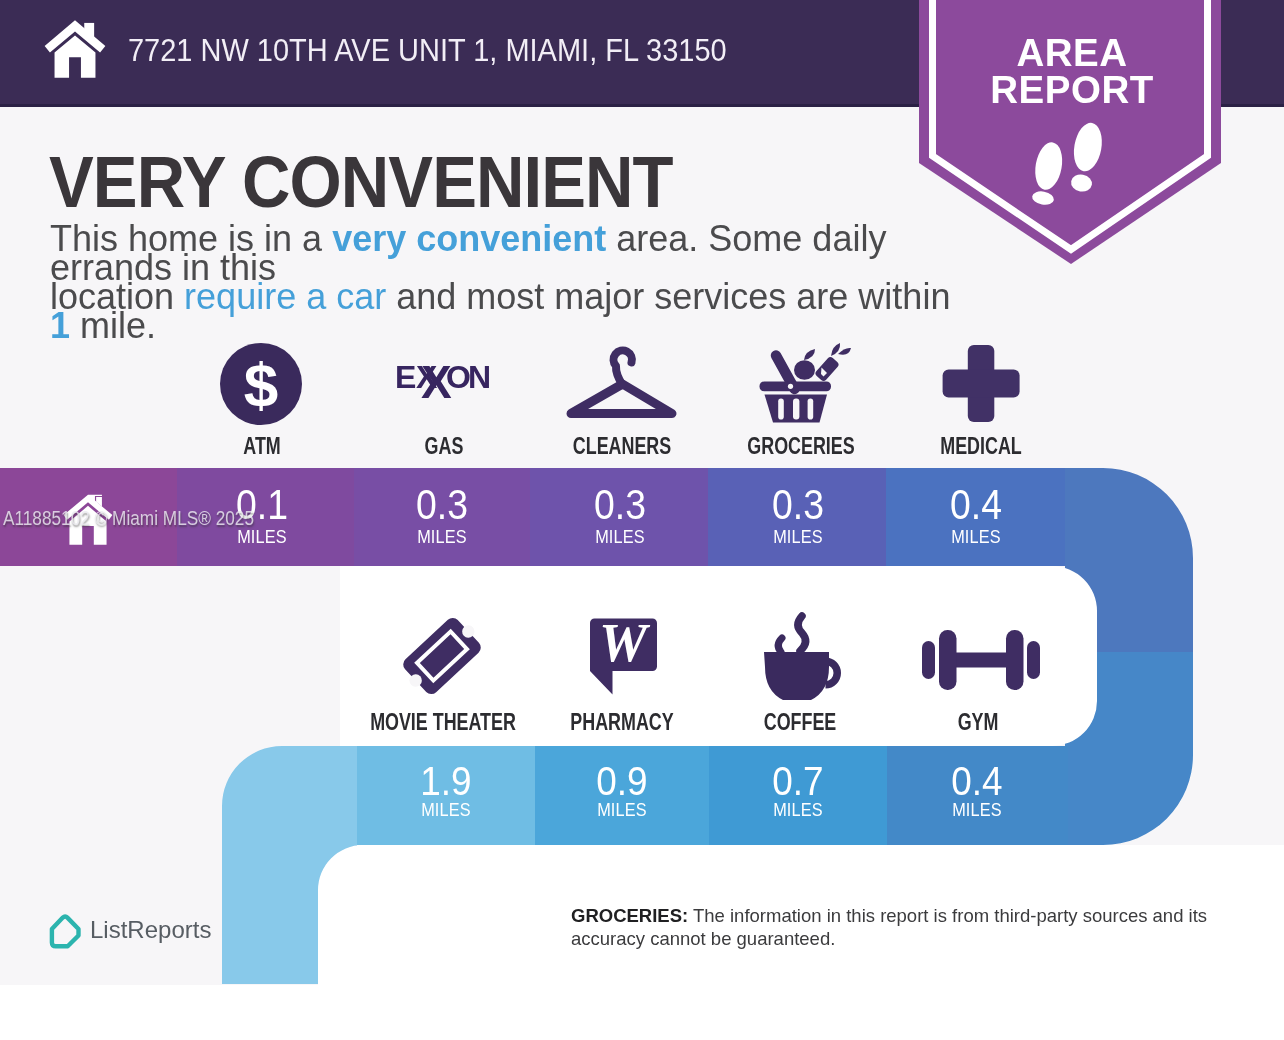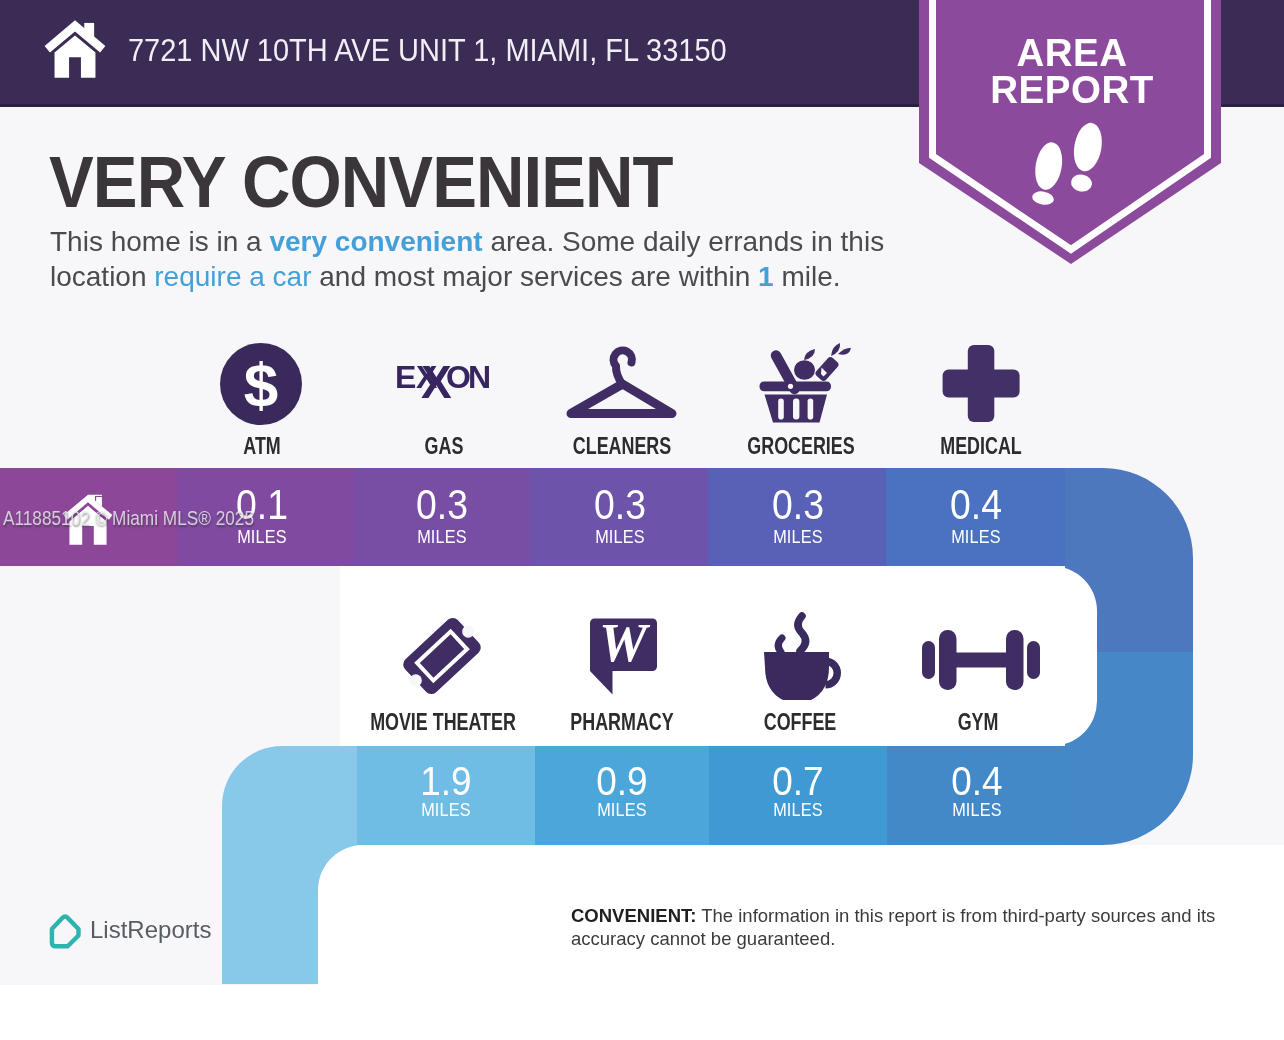--- a/index.html
+++ b/index.html
@@ -83,21 +83,21 @@
     </g>
     <g transform="rotate(10 187 152)">
       <ellipse cx="187" cy="147" rx="13.5" ry="24.5"></ellipse>
       <ellipse cx="187" cy="183.5" rx="10.5" ry="8.5"></ellipse>
     </g>
   </g>
 </svg>
 
 <div class="abs" style="left:49px;top:140px;font-size:73px;font-weight:bold;color:#3A363A;letter-spacing:-1px;transform:scaleX(0.919);transform-origin:left">VERY CONVENIENT</div>
 
-<div class="abs" style="left:50px;top:224px;font-size:28px;line-height:35px;color:#4B4B4D;width:920px">This home is in a <span style="color:#45A0D9;font-weight:bold">very convenient</span> area. Some daily errands in this<br>location <span style="color:#45A0D9;font-weight:normal">require a car</span> and most major services are within <span style="color:#45A0D9;font-weight:bold">1</span> mile.</div>
+<div class="abs" style="left:50px;top:224px;font-size:36px;line-height:29px;color:#4B4B4D;width:920px">This home is in a <span style="color:#45A0D9;font-weight:bold">very convenient</span> area. Some daily errands in this<br>location <span style="color:#45A0D9;font-weight:normal">require a car</span> and most major services are within <span style="color:#45A0D9;font-weight:bold">1</span> mile.</div>
 
 <svg class="abs" style="left:0;top:330px" width="1284" height="130" viewBox="0 330 1284 130">
 
   <g>
     <circle cx="261" cy="384" r="41" fill="#3A2A5C"></circle>
     <text x="261" y="406" font-size="62" font-weight="bold" fill="#fff" text-anchor="middle">$</text>
   </g>
 
   <g fill="#372560">
     <text x="395" y="388" font-size="32" font-weight="bold">E</text>
@@ -215,13 +215,13 @@
 
 <div class="abs num2" style="left:887px;top:760px">0.4</div>
 <div class="abs miles2" style="left:887px;top:800px">MILES</div>
 
 <svg class="abs" style="left:48px;top:912px" width="36" height="40" viewBox="0 0 36 40">
   <path d="M30.5,23.5 V17 L19.4,5.6 Q17.1,3.3 14.8,5.6 L3.9,17 V30.5 Q3.9,34.3 7.7,34.3 H19.7 L30.5,23.5 Z" fill="none" stroke="#2CB4AE" stroke-width="4.4" stroke-linejoin="round"></path>
 </svg>
 
 <div class="abs" style="left:90px;top:916px;font-size:24px;color:#575D63">ListReports</div>
 
-<div class="abs" style="left:571px;top:905px;width:678px;font-size:18.5px;line-height:22.5px;color:#3B3B3D"><b style="color:#202022">CONVENIENT:</b> The information in this report is from third-party sources and its accuracy cannot be guaranteed.</div>
+<div class="abs" style="left:571px;top:905px;width:678px;font-size:18.5px;line-height:22.5px;color:#3B3B3D"><b style="color:#202022">GROCERIES:</b> The information in this report is from third-party sources and its accuracy cannot be guaranteed.</div>
 
 </body></html>

